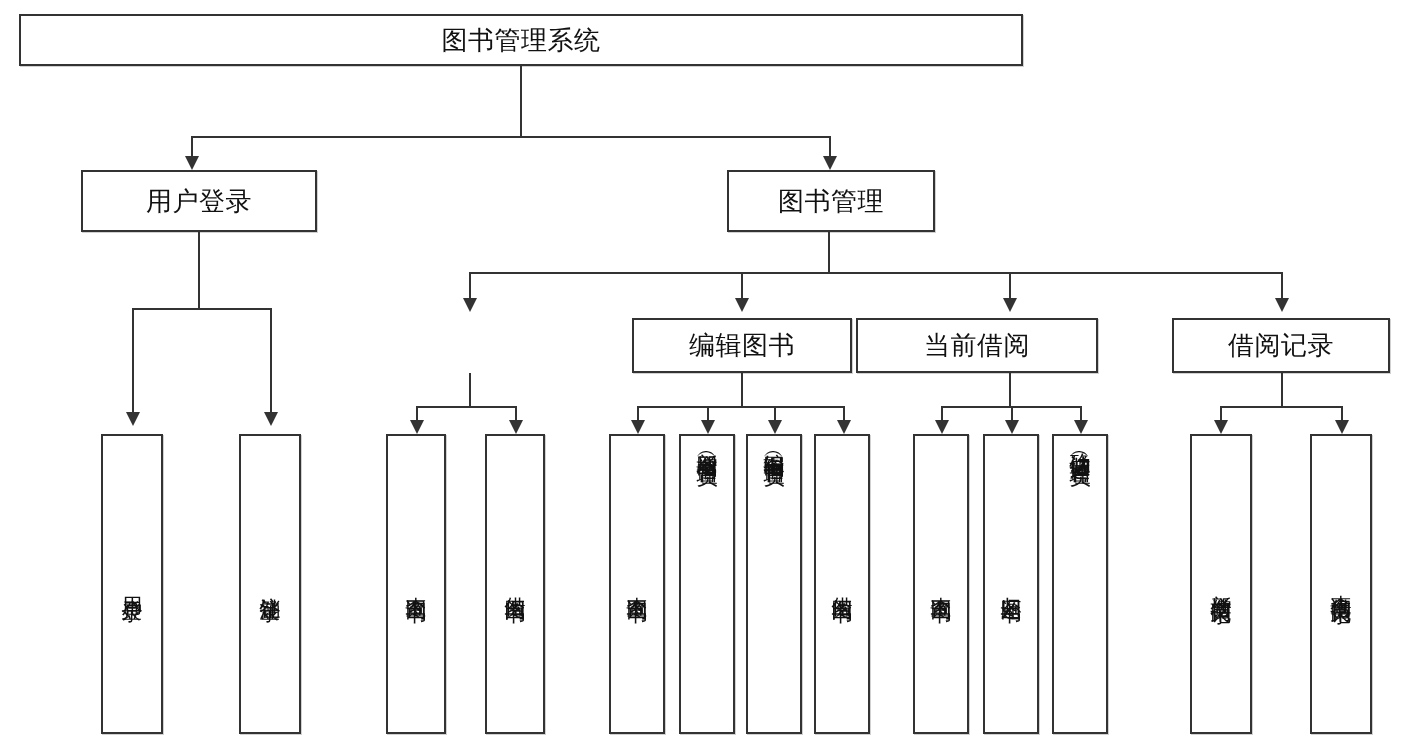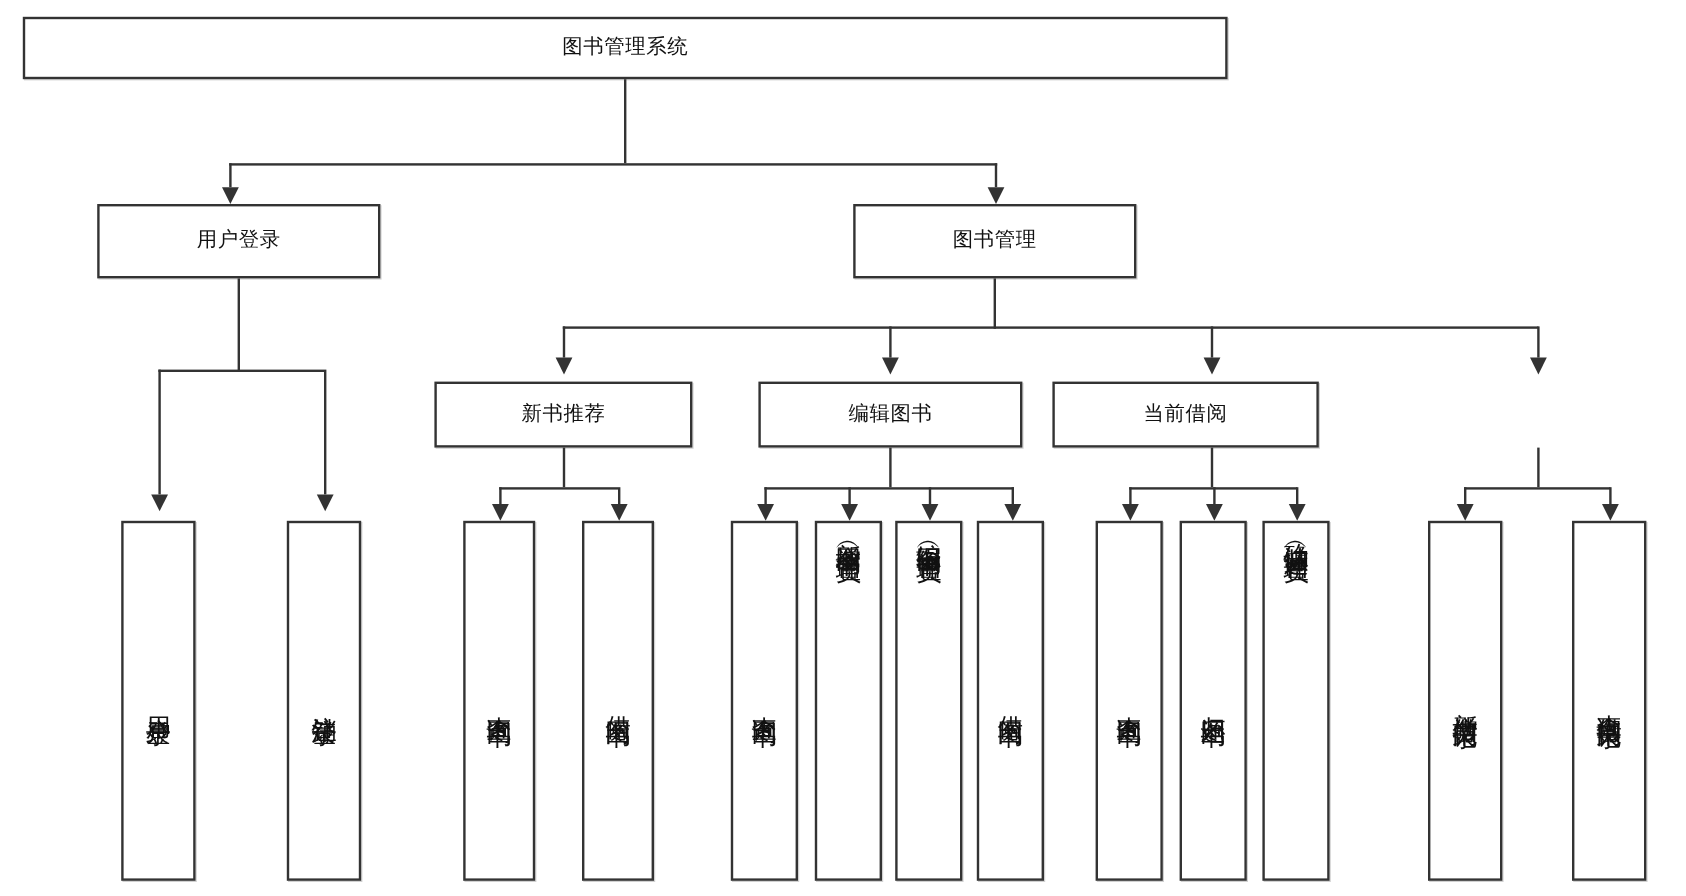--- a/index.html
+++ b/index.html
@@ -20,21 +20,21 @@
     box-sizing: border-box;
     border: 2px solid #333333;
     background: #ffffff;
     display: flex;
     align-items: center;
     justify-content: center;
     color: #111111;
     box-shadow: 1px 1px 0 rgba(0,0,0,0.18);
   }
   .node .label {
-    font-size: 17px;
+    font-size: 26px;
     line-height: 1.25;
     letter-spacing: 0.5px;
     white-space: nowrap;
   }
   .node.vertical {
     align-items: flex-start;
     justify-content: center;
     padding-top: 0;
   }
   .node.vertical .label {
@@ -86,21 +86,21 @@
   <div class="line h" style="left:191px; top:136px; width:640px;"></div>
   <div class="line v" style="left:191px; top:136px; height:20px;"></div>
   <div class="arrow" style="left:185px; top:156px;"></div>
   <div class="line v" style="left:829px; top:136px; height:20px;"></div>
   <div class="arrow" style="left:823px; top:156px;"></div>
 
   <div class="node" style="left:81px; top:170px; width:236px; height:62px;">
     <span class="label">用户登录</span>
   </div>
 
-  <div class="node" style="left:711px; top:170px; width:236px; height:62px;">
+  <div class="node" style="left:727px; top:170px; width:208px; height:62px;">
     <span class="label">图书管理</span>
   </div>
 
   <div class="line v" style="left:198px; top:232px; height:78px;"></div>
   <div class="line h" style="left:132px; top:308px; width:138px;"></div>
   <div class="line v" style="left:132px; top:308px; height:104px;"></div>
   <div class="arrow" style="left:126px; top:412px;"></div>
   <div class="line v" style="left:270px; top:308px; height:104px;"></div>
   <div class="arrow" style="left:264px; top:412px;"></div>
 
@@ -108,28 +108,28 @@
   <div class="line h" style="left:469px; top:272px; width:813px;"></div>
   <div class="line v" style="left:469px; top:272px; height:26px;"></div>
   <div class="arrow" style="left:463px; top:298px;"></div>
   <div class="line v" style="left:741px; top:272px; height:26px;"></div>
   <div class="arrow" style="left:735px; top:298px;"></div>
   <div class="line v" style="left:1009px; top:272px; height:26px;"></div>
   <div class="arrow" style="left:1003px; top:298px;"></div>
   <div class="line v" style="left:1281px; top:272px; height:26px;"></div>
   <div class="arrow" style="left:1275px; top:298px;"></div>
 
-  <div class="node" style="left:362px; top:318px; width:215px; height:55px;">
-    <span class="label">新书推荐</span>
-  </div>
   <div class="node" style="left:632px; top:318px; width:220px; height:55px;">
     <span class="label">编辑图书</span>
   </div>
-  <div class="node" style="left:877px; top:318px; width:222px; height:55px;">
+  <div class="node" style="left:856px; top:318px; width:242px; height:55px;">
     <span class="label">当前借阅</span>
+  </div>
+  <div class="node" style="left:1172px; top:318px; width:218px; height:55px;">
+    <span class="label">借阅记录</span>
   </div>
 
   <div class="line v" style="left:469px; top:373px; height:33px;"></div>
   <div class="line h" style="left:416px; top:406px; width:99px;"></div>
   <div class="line v" style="left:416px; top:406px; height:14px;"></div>
   <div class="arrow" style="left:410px; top:420px;"></div>
   <div class="line v" style="left:515px; top:406px; height:14px;"></div>
   <div class="arrow" style="left:509px; top:420px;"></div>
 
   <div class="line v" style="left:741px; top:373px; height:33px;"></div>

